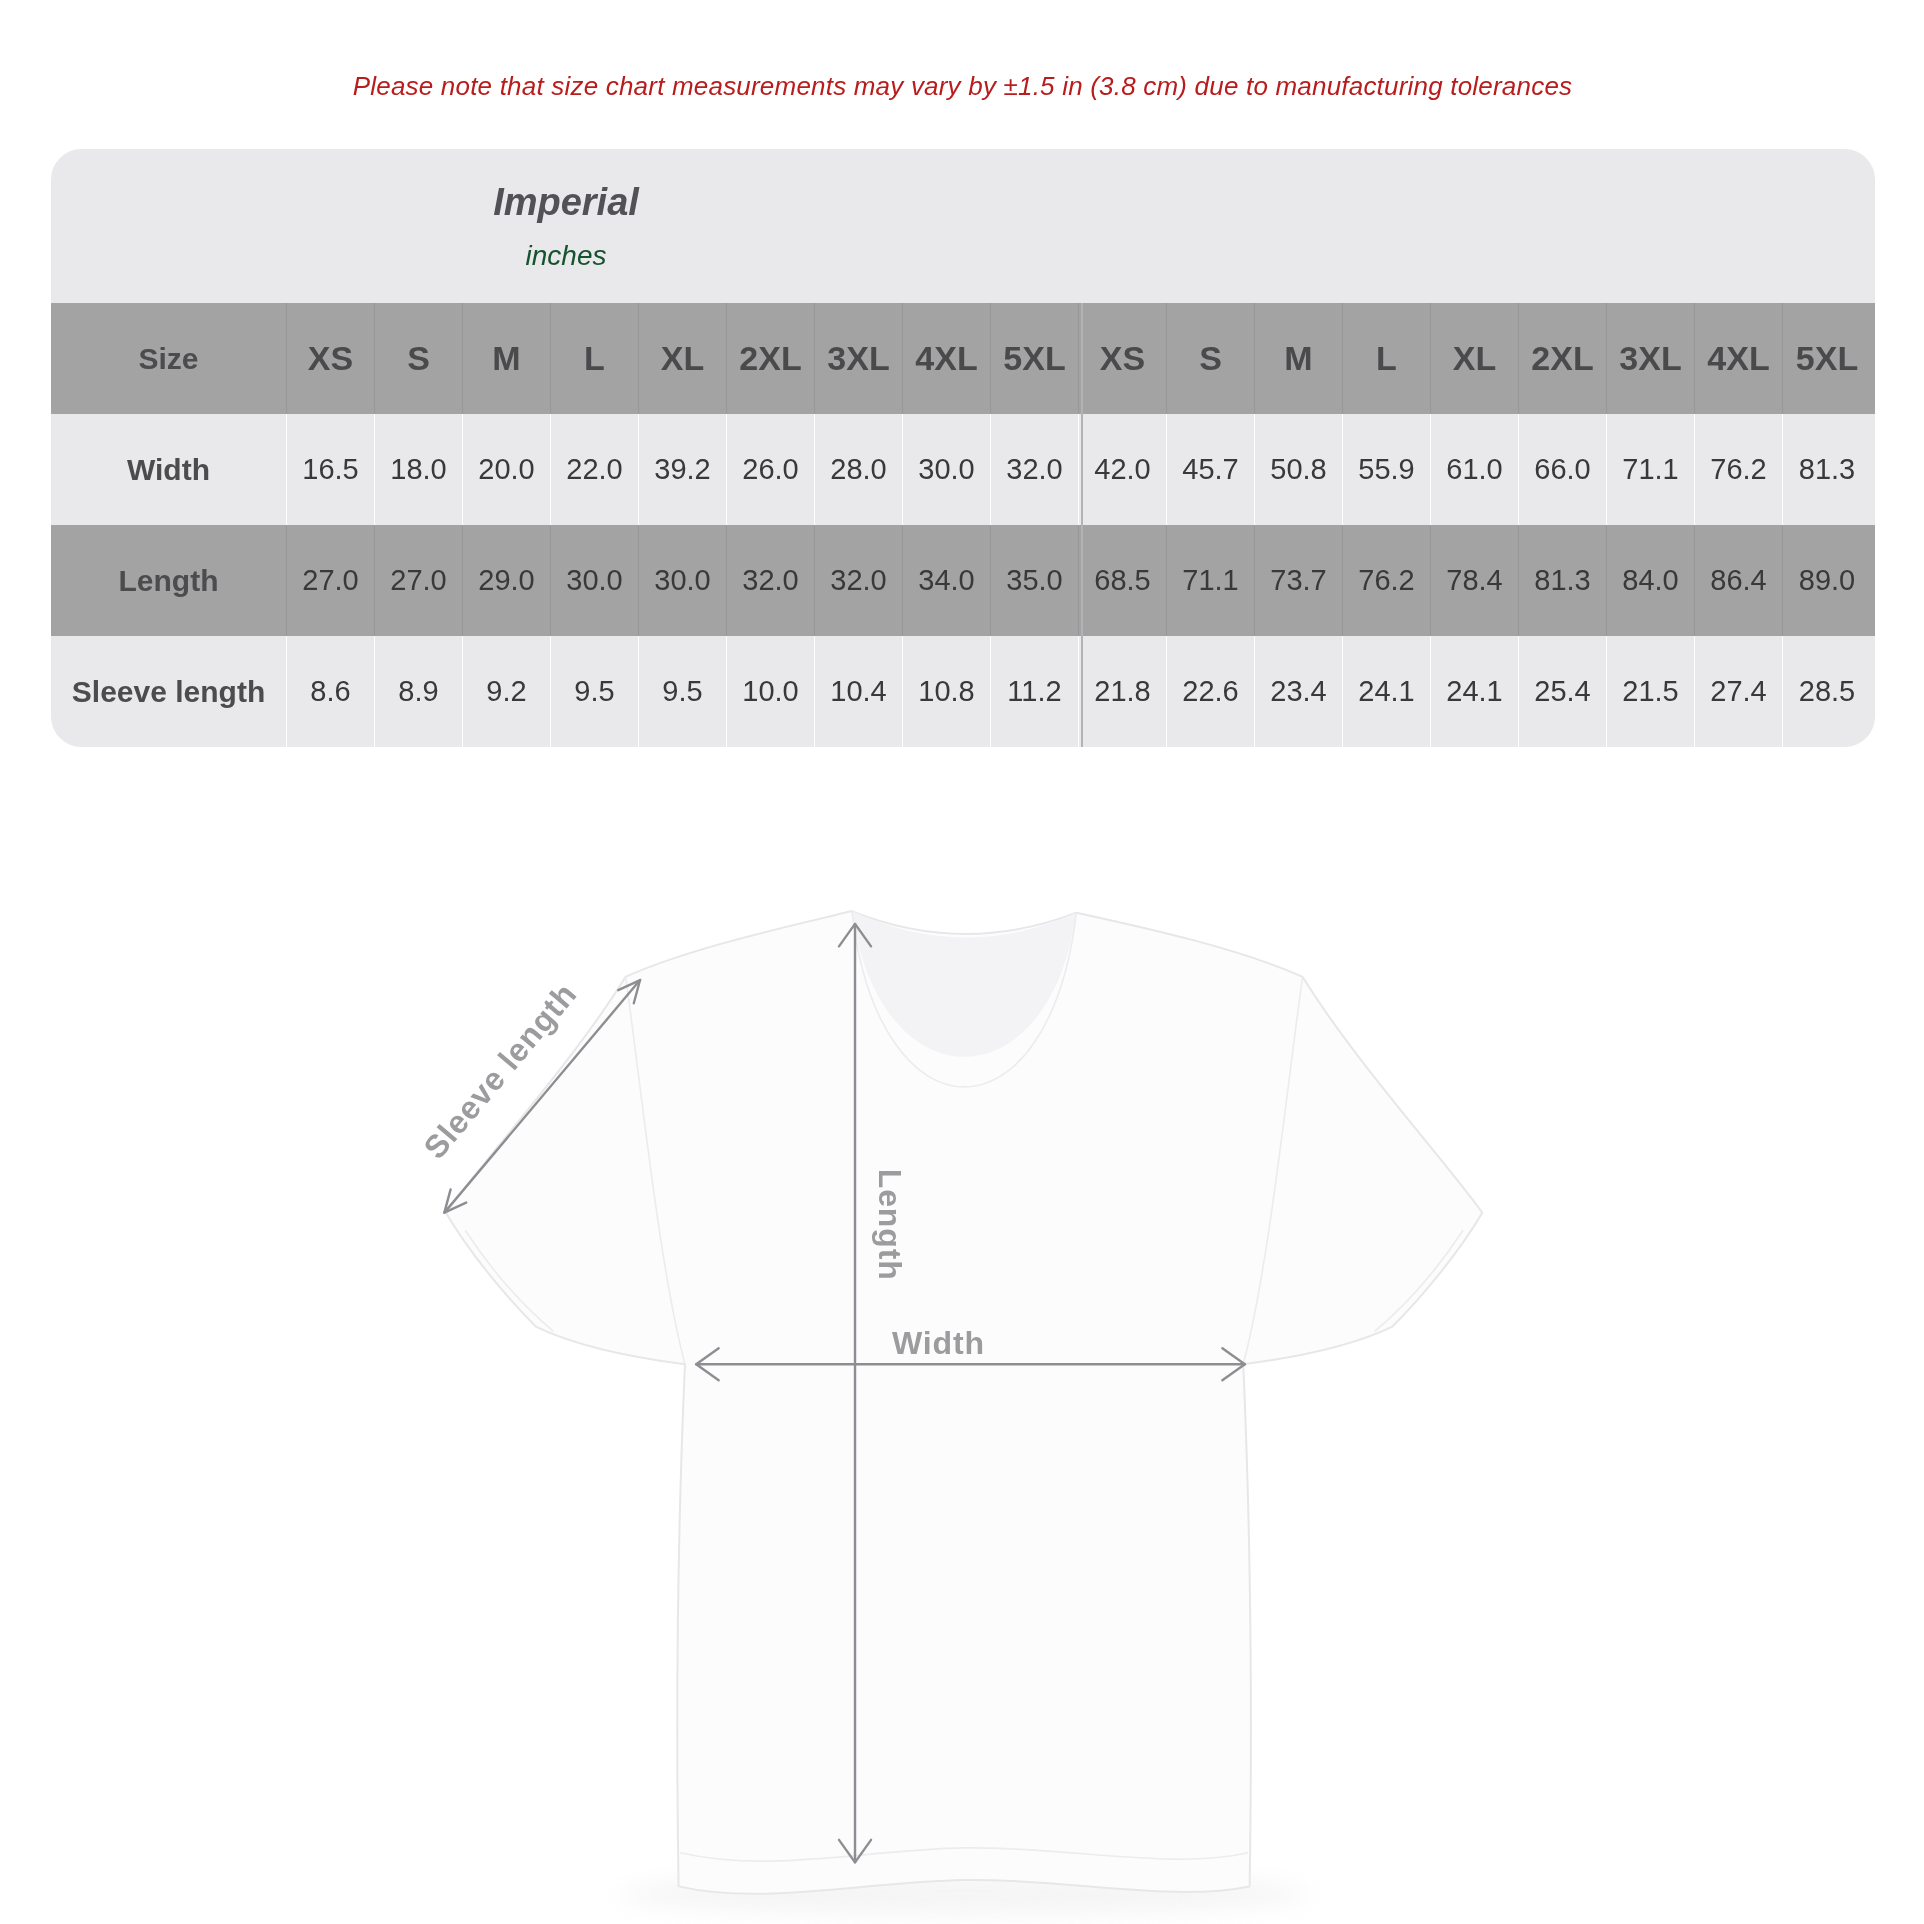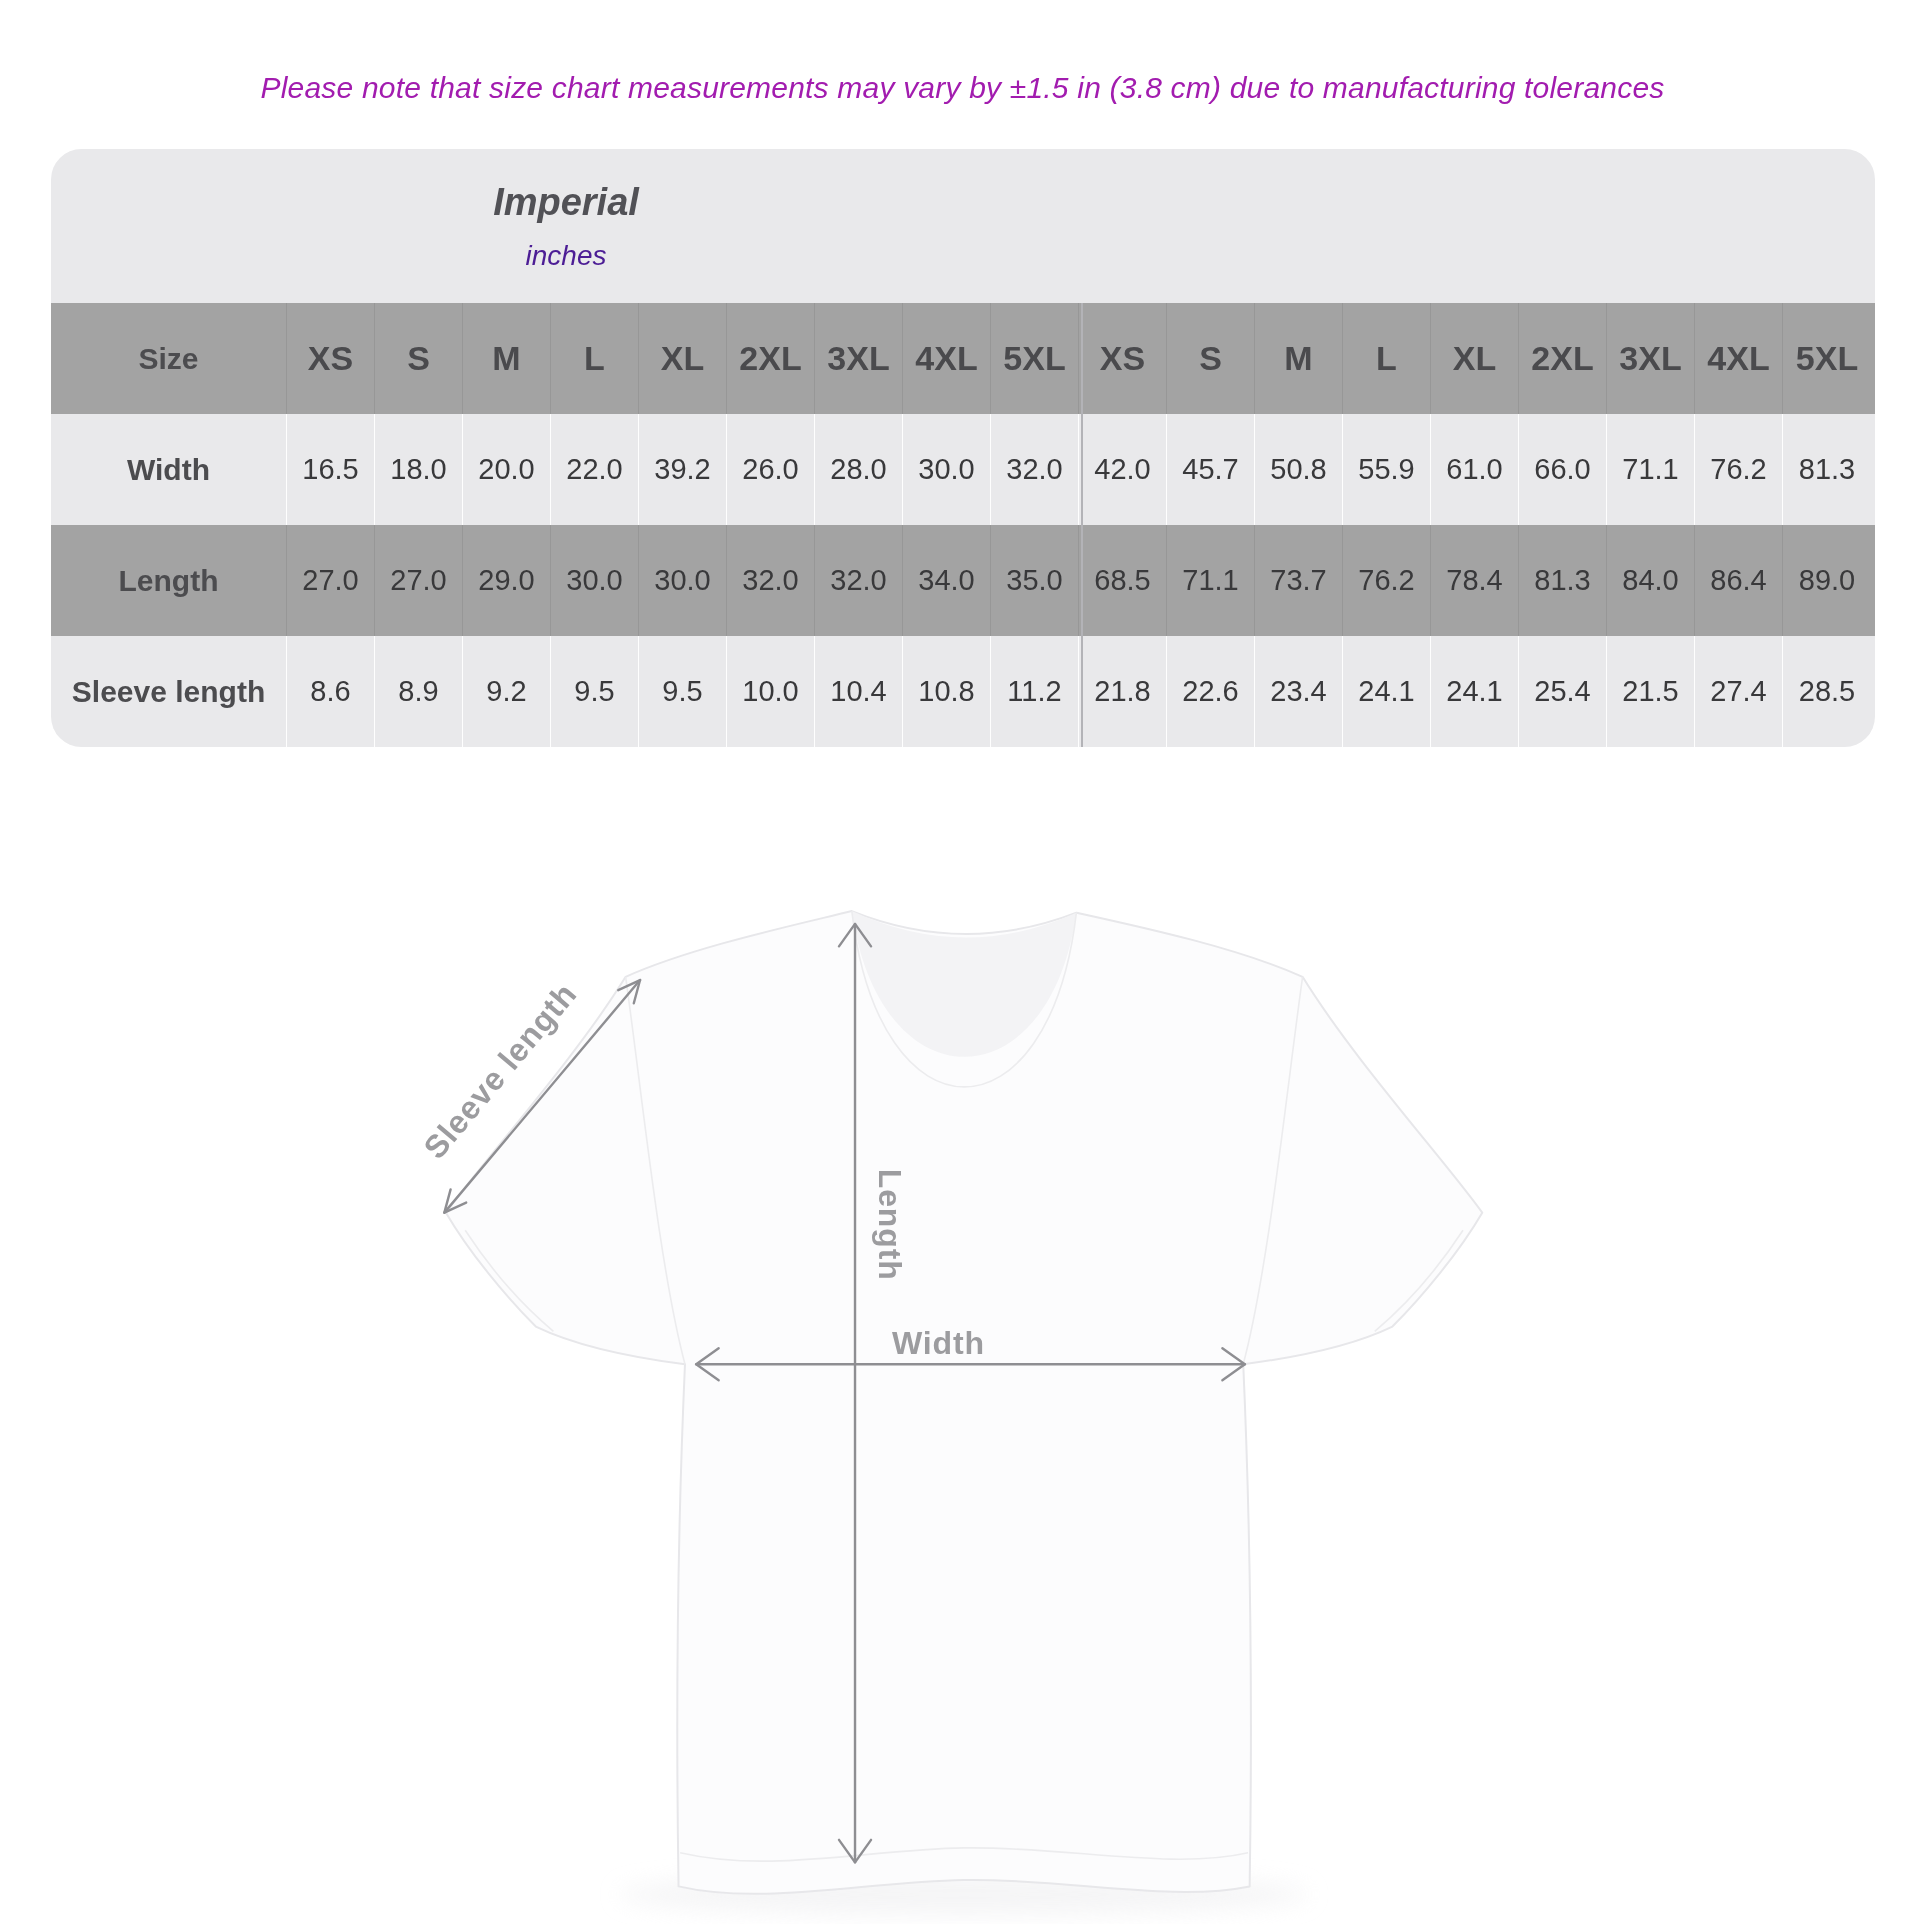--- a/index.html
+++ b/index.html
@@ -3,33 +3,33 @@
 <meta charset="utf-8">
 <style>
   html,body{margin:0;padding:0;background:#ffffff;}
   .page{
     position:relative;width:1925px;height:1925px;background:#ffffff;overflow:hidden;
     font-family:"Liberation Sans","DejaVu Sans",sans-serif;color:#3a3a3c;
   }
   
   .disclaimer{
     position:absolute;left:0;top:71px;width:100%;text-align:center;
-    font-size:30px;font-style:italic;color:#a21caf;letter-spacing:0.2px;
+    font-size:26px;font-style:italic;color:#b91c1c;letter-spacing:0.2px;
   }
   
   .card{
     position:absolute;left:51px;top:149px;width:1824px;border-radius:30.5px;
     overflow:hidden;background:#ffffff;
   }
   .unit-header{display:flex;height:154px;background:#e9e9eb;}
   .unit-half{display:flex;flex-direction:column;align-items:center;justify-content:center;}
   .unit-half.imperial{width:1030px;}
   .unit-half.metric{width:794px;}
   .unit-name{font-size:38px;font-weight:bold;font-style:italic;color:#515156;text-align:center;}
-  .unit-sub{font-size:28px;font-style:italic;color:#4c1d95;margin-top:16px;}
+  .unit-sub{font-size:28px;font-style:italic;color:#14532d;margin-top:16px;}
   .row{
     display:grid;grid-template-columns:236px repeat(18,88px);
     height:111px;background:#a3a3a3;
   }
   .row.gray{background:#e9e9eb;}
   .cell{
     height:100%;display:flex;align-items:center;justify-content:center;
     font-size:29px;color:#39393b;border-right:0.8px solid rgba(0,0,0,0.07);
   }
   .row.gray .cell{border-right-color:rgba(255,255,255,0.92);}

